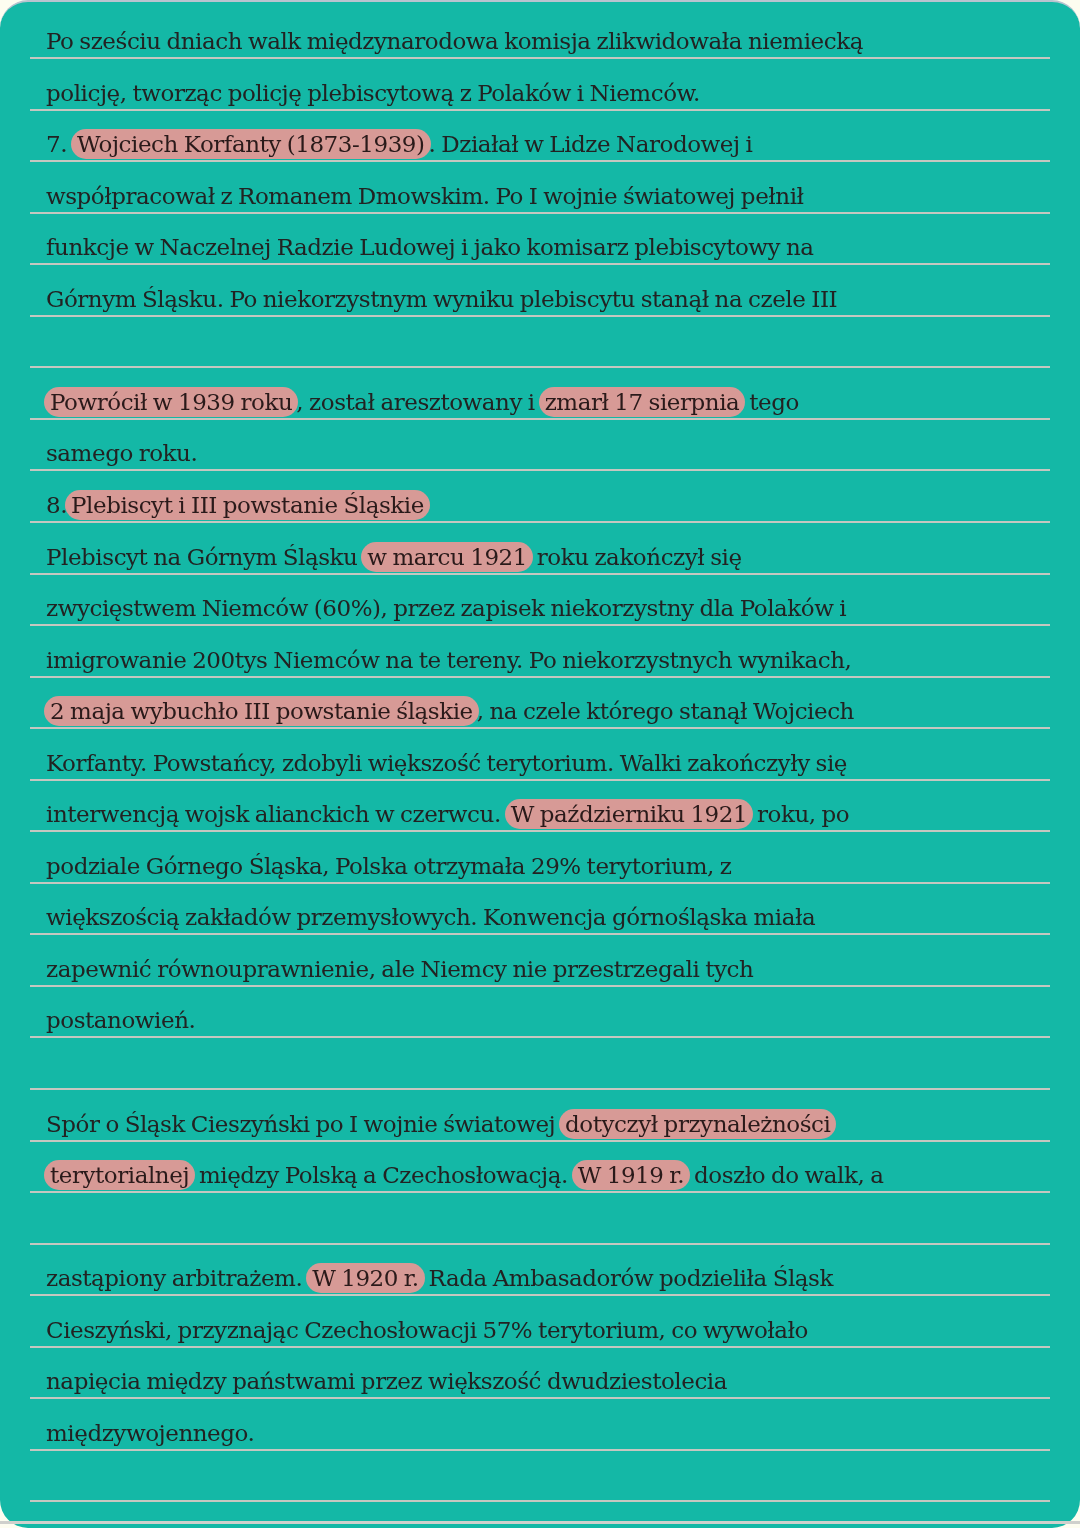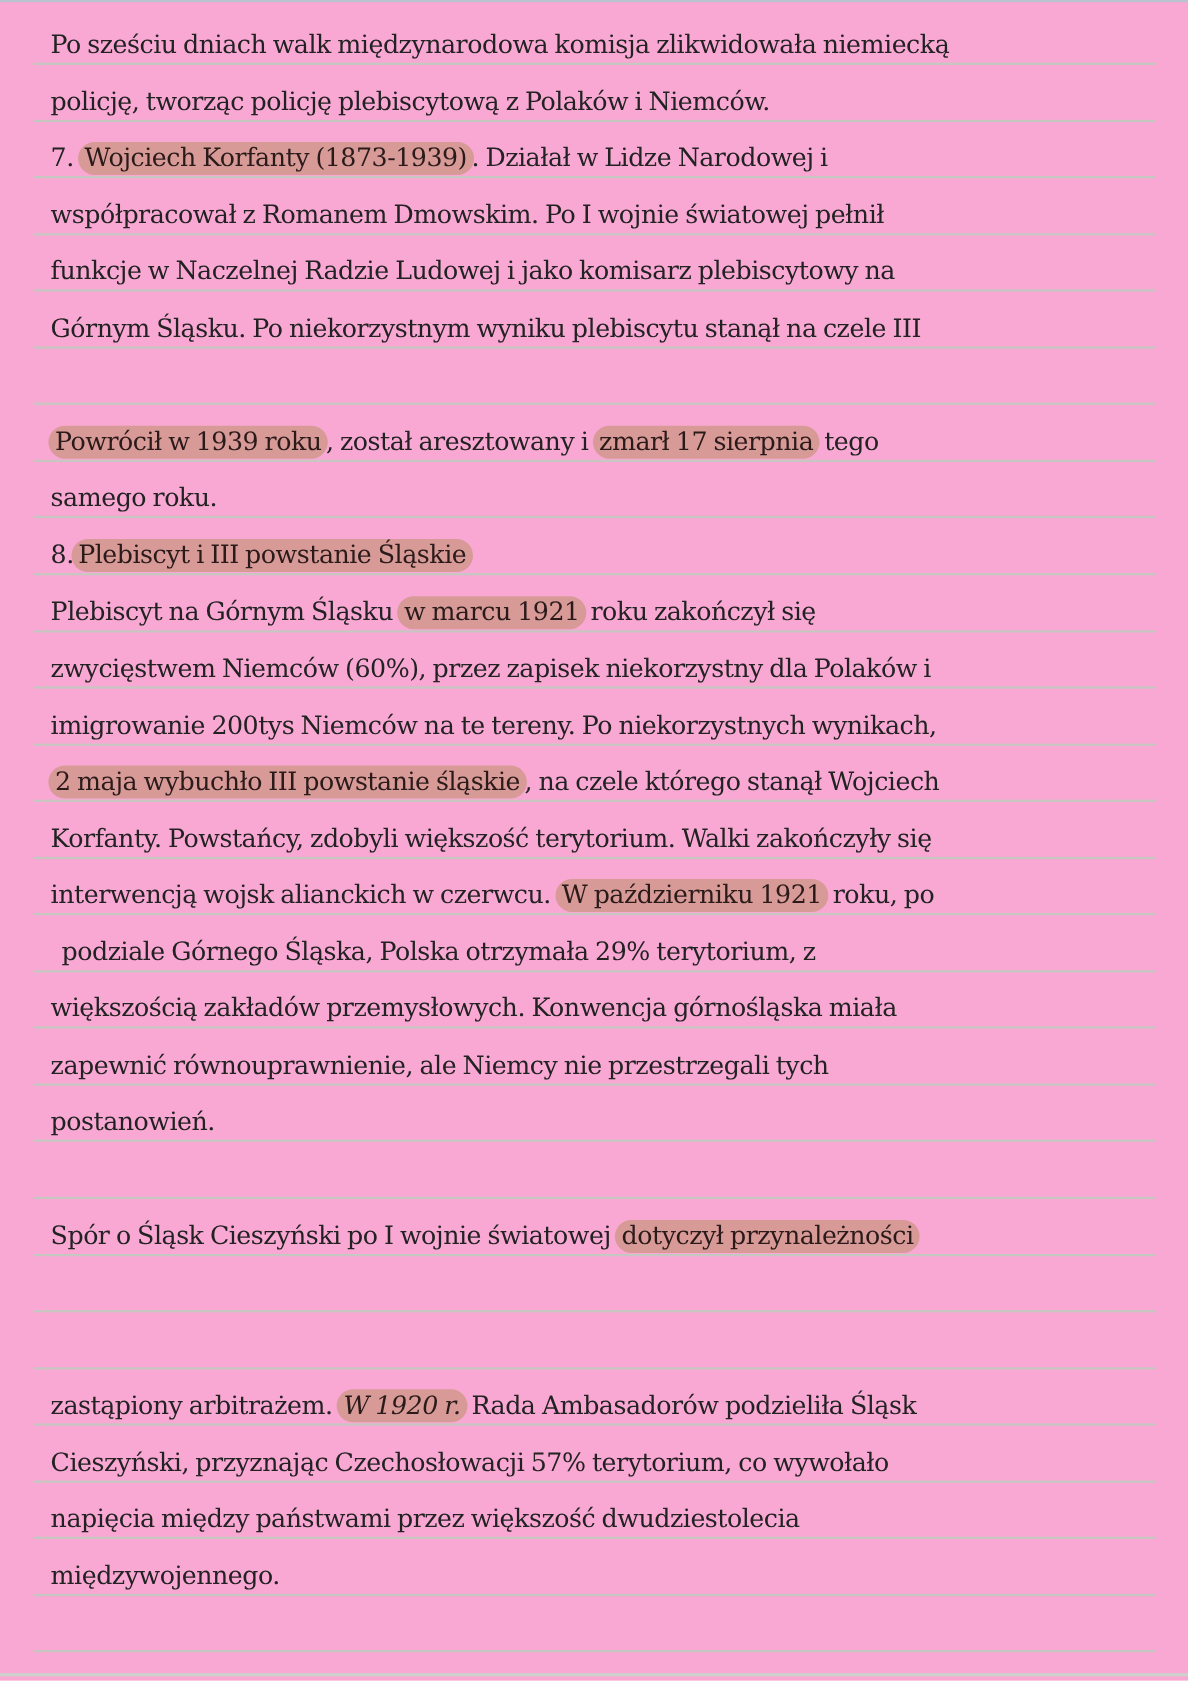--- a/index.html
+++ b/index.html
@@ -7,23 +7,24 @@
     padding: 0;
     width: 1080px;
     height: 1528px;
     background: #fdfdf0;
     overflow: hidden;
   }
   .page {
     position: relative;
     width: 1080px;
     height: 1528px;
-    background: #f9a8d4;
+    background: #14b8a6;
     border-top: 2px solid #b9c3cf;
     box-sizing: border-box;
+    border-radius: 28px;
   }
   .page::after {
     content: "";
     position: absolute;
     left: 0;
     right: 0;
     bottom: 4px;
     height: 3px;
     background: #cfd0cc;
   }
@@ -103,23 +104,24 @@
       <div class="text-line" style="top: 276.75px;"><span>Górnym Śląsku. Po niekorzystnym wyniku plebiscytu stanął na czele III</span></div>
       <div class="text-line" style="top: 379.85px;"><span class="hl" style="background: rgb(215, 154, 150);">Powrócił w 1939 roku</span><span>, został aresztowany i </span><span class="hl" style="background: rgb(215, 154, 150);">zmarł 17 sierpnia</span><span> tego</span></div>
       <div class="text-line" style="top: 431.4px;"><span>samego roku.</span></div>
       <div class="text-line" style="top: 482.95px;"><span>8.</span><span class="hl" style="background: rgb(215, 154, 150);">Plebiscyt i III powstanie Śląskie</span></div>
       <div class="text-line" style="top: 534.5px;"><span>Plebiscyt na Górnym Śląsku </span><span class="hl" style="background: rgb(215, 154, 150);">w marcu 1921</span><span> roku zakończył się</span></div>
       <div class="text-line" style="top: 586.05px;"><span>zwycięstwem Niemców (60%), przez zapisek niekorzystny dla Polaków i</span></div>
       <div class="text-line" style="top: 637.6px;"><span>imigrowanie 200tys Niemców na te tereny. Po niekorzystnych wynikach,</span></div>
       <div class="text-line" style="top: 689.15px;"><span class="hl" style="background: rgb(215, 154, 150);">2 maja wybuchło III powstanie śląskie</span><span>, na czele którego stanął Wojciech</span></div>
       <div class="text-line" style="top: 740.7px;"><span>Korfanty. Powstańcy, zdobyli większość terytorium. Walki zakończyły się</span></div>
       <div class="text-line" style="top: 792.25px;"><span>interwencją wojsk alianckich w czerwcu. </span><span class="hl" style="background: rgb(215, 154, 150);">W październiku 1921</span><span> roku, po</span></div>
-      <div class="text-line" style="top: 843.8px; margin-left: 10px;"><span>podziale Górnego Śląska, Polska otrzymała 29% terytorium, z</span></div>
+      <div class="text-line" style="top: 843.8px;"><span>podziale Górnego Śląska, Polska otrzymała 29% terytorium, z</span></div>
       <div class="text-line" style="top: 895.35px;"><span>większością zakładów przemysłowych. Konwencja górnośląska miała</span></div>
       <div class="text-line" style="top: 946.9px;"><span>zapewnić równouprawnienie, ale Niemcy nie przestrzegali tych</span></div>
       <div class="text-line" style="top: 998.45px;"><span>postanowień.</span></div>
       <div class="text-line" style="top: 1101.55px;"><span>Spór o Śląsk Cieszyński po I wojnie światowej </span><span class="hl" style="background: rgb(215, 154, 150);">dotyczył przynależności</span></div>
-      <div class="text-line" style="top: 1256.2px;"><span>zastąpiony arbitrażem. </span><span class="hl" style="background: rgb(215, 154, 150); font-style: italic;">W 1920 r.</span><span> Rada Ambasadorów podzieliła Śląsk</span></div>
+      <div class="text-line" style="top: 1153.1px;"><span class="hl" style="background: rgb(215, 154, 150);">terytorialnej</span><span> między Polską a Czechosłowacją. </span><span class="hl" style="background: rgb(215, 154, 150);">W 1919 r.</span><span> doszło do walk, a</span></div>
+      <div class="text-line" style="top: 1256.2px;"><span>zastąpiony arbitrażem. </span><span class="hl" style="background: rgb(215, 154, 150);">W 1920 r.</span><span> Rada Ambasadorów podzieliła Śląsk</span></div>
       <div class="text-line" style="top: 1307.75px;"><span>Cieszyński, przyznając Czechosłowacji 57% terytorium, co wywołało</span></div>
       <div class="text-line" style="top: 1359.3px;"><span>napięcia między państwami przez większość dwudziestolecia</span></div>
       <div class="text-line" style="top: 1410.85px;"><span>międzywojennego.</span></div>
     </div>
 </div>
 
 </body></html>

